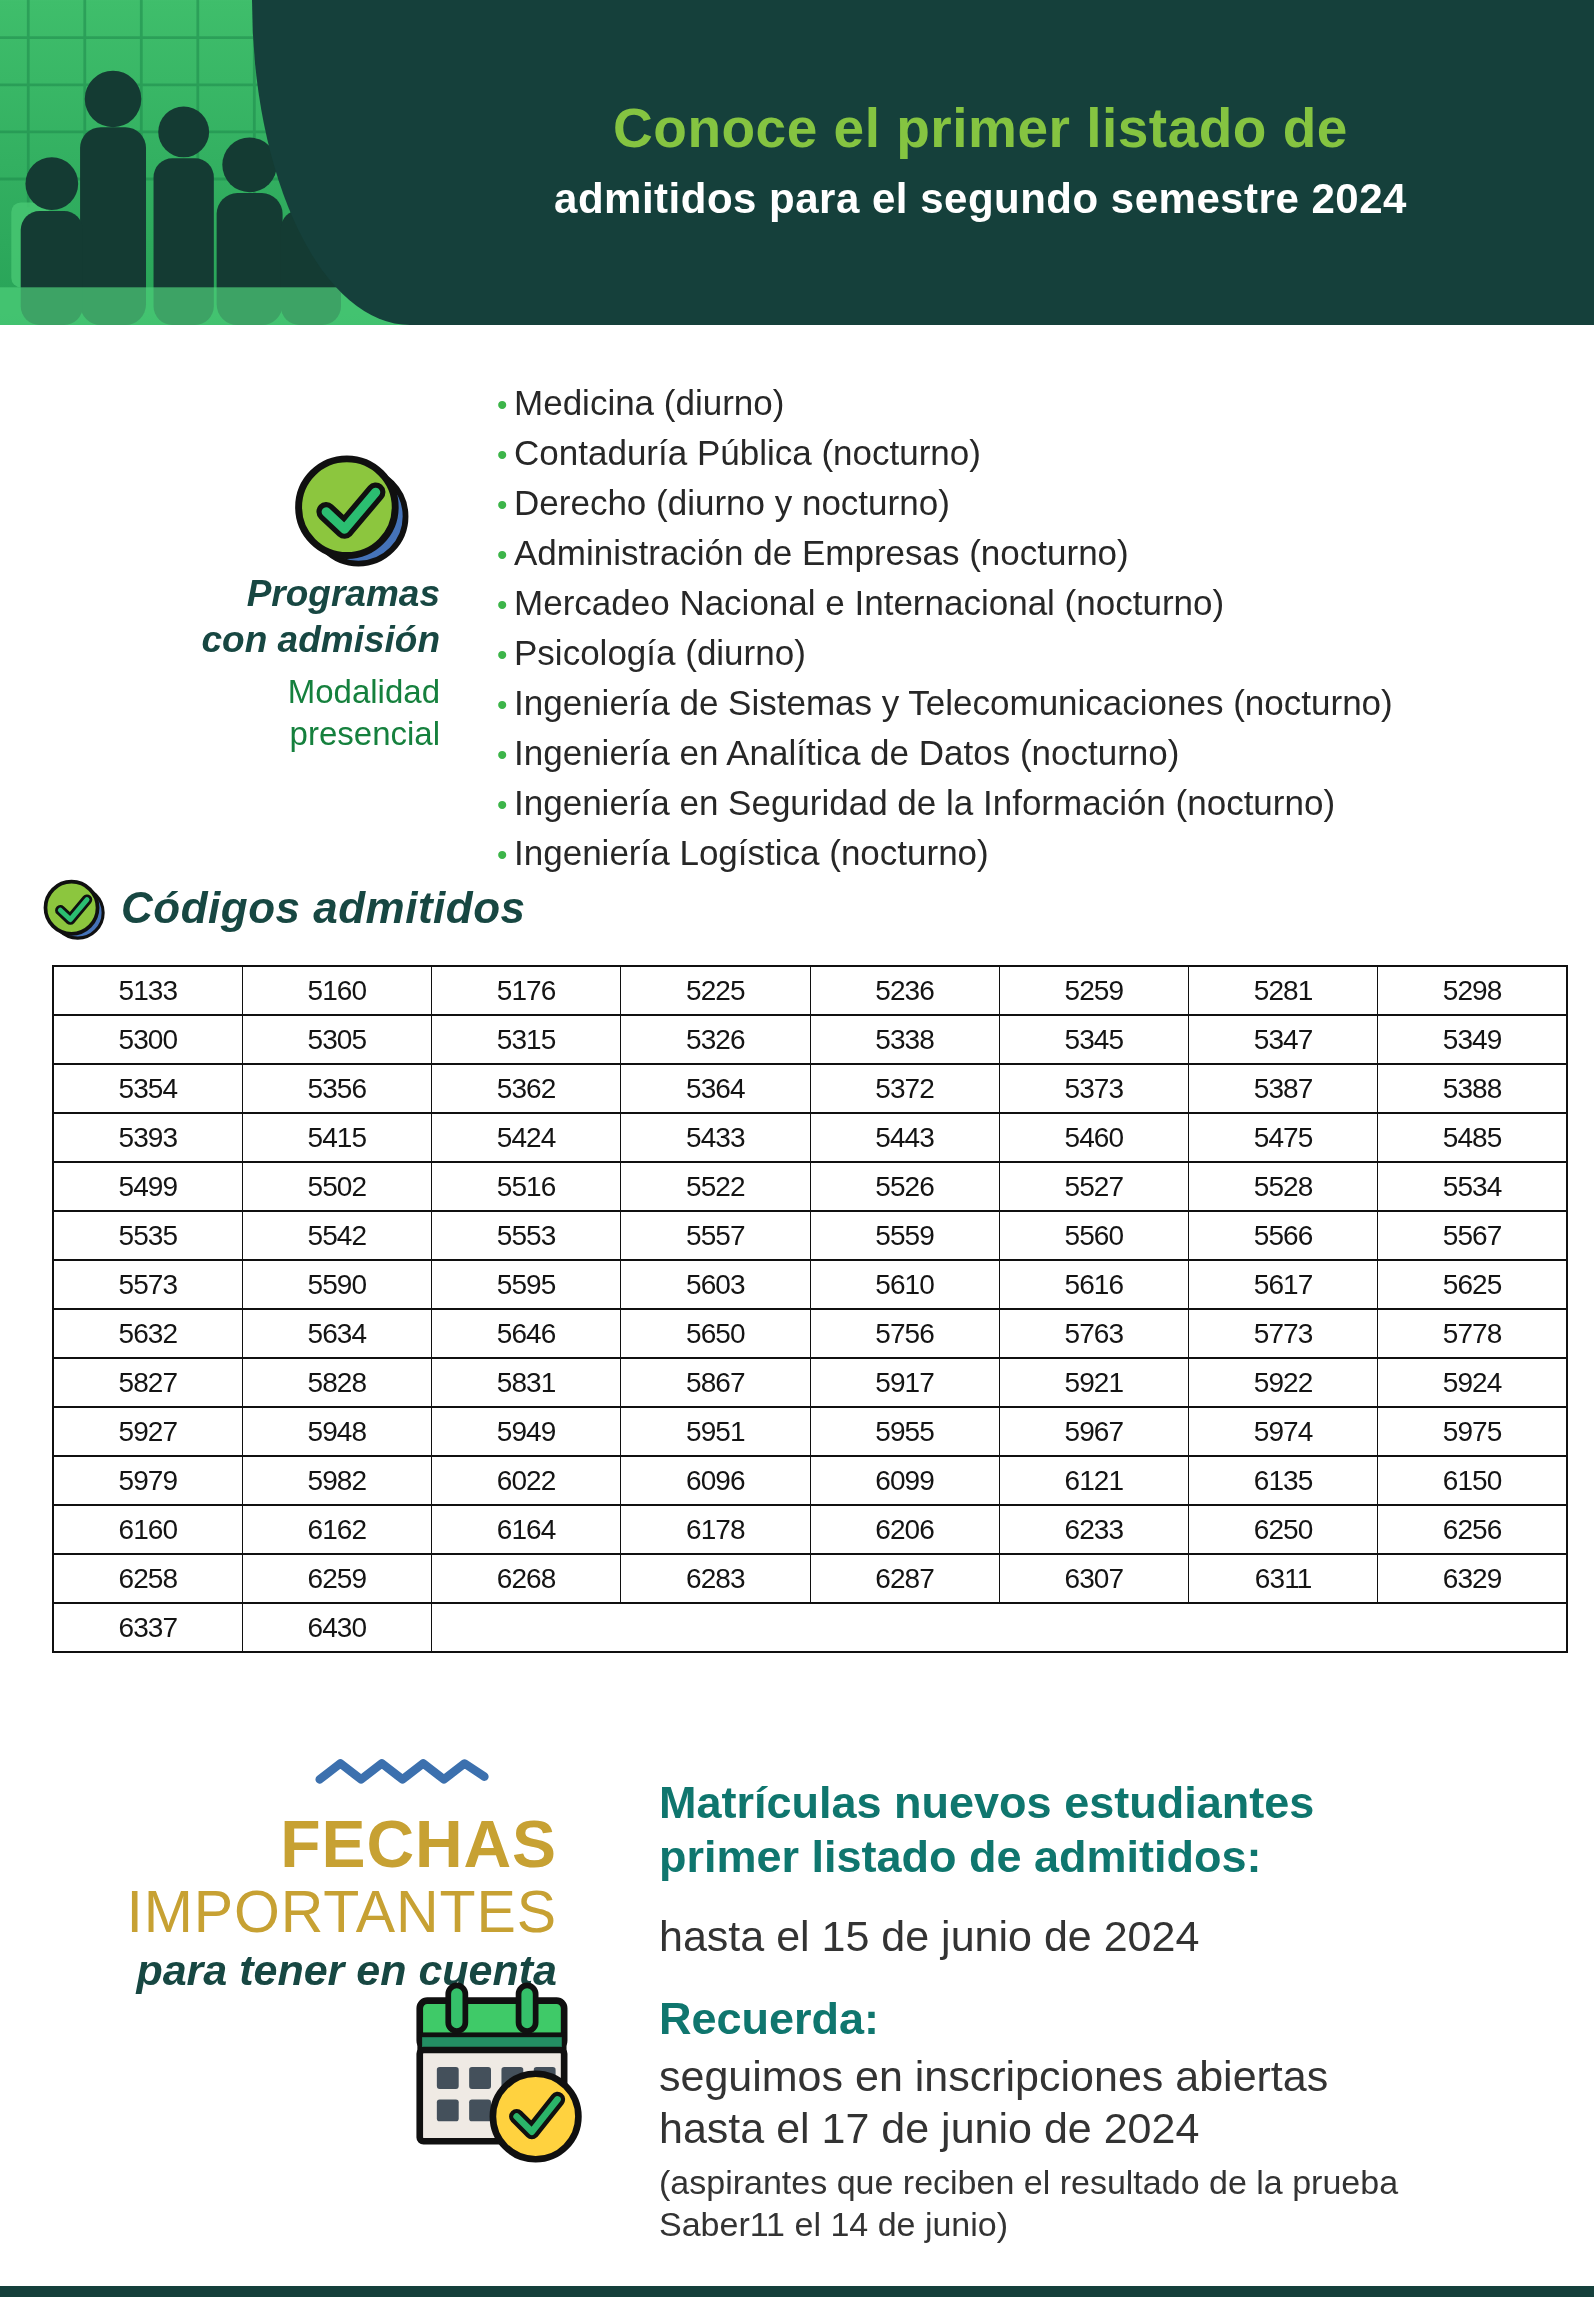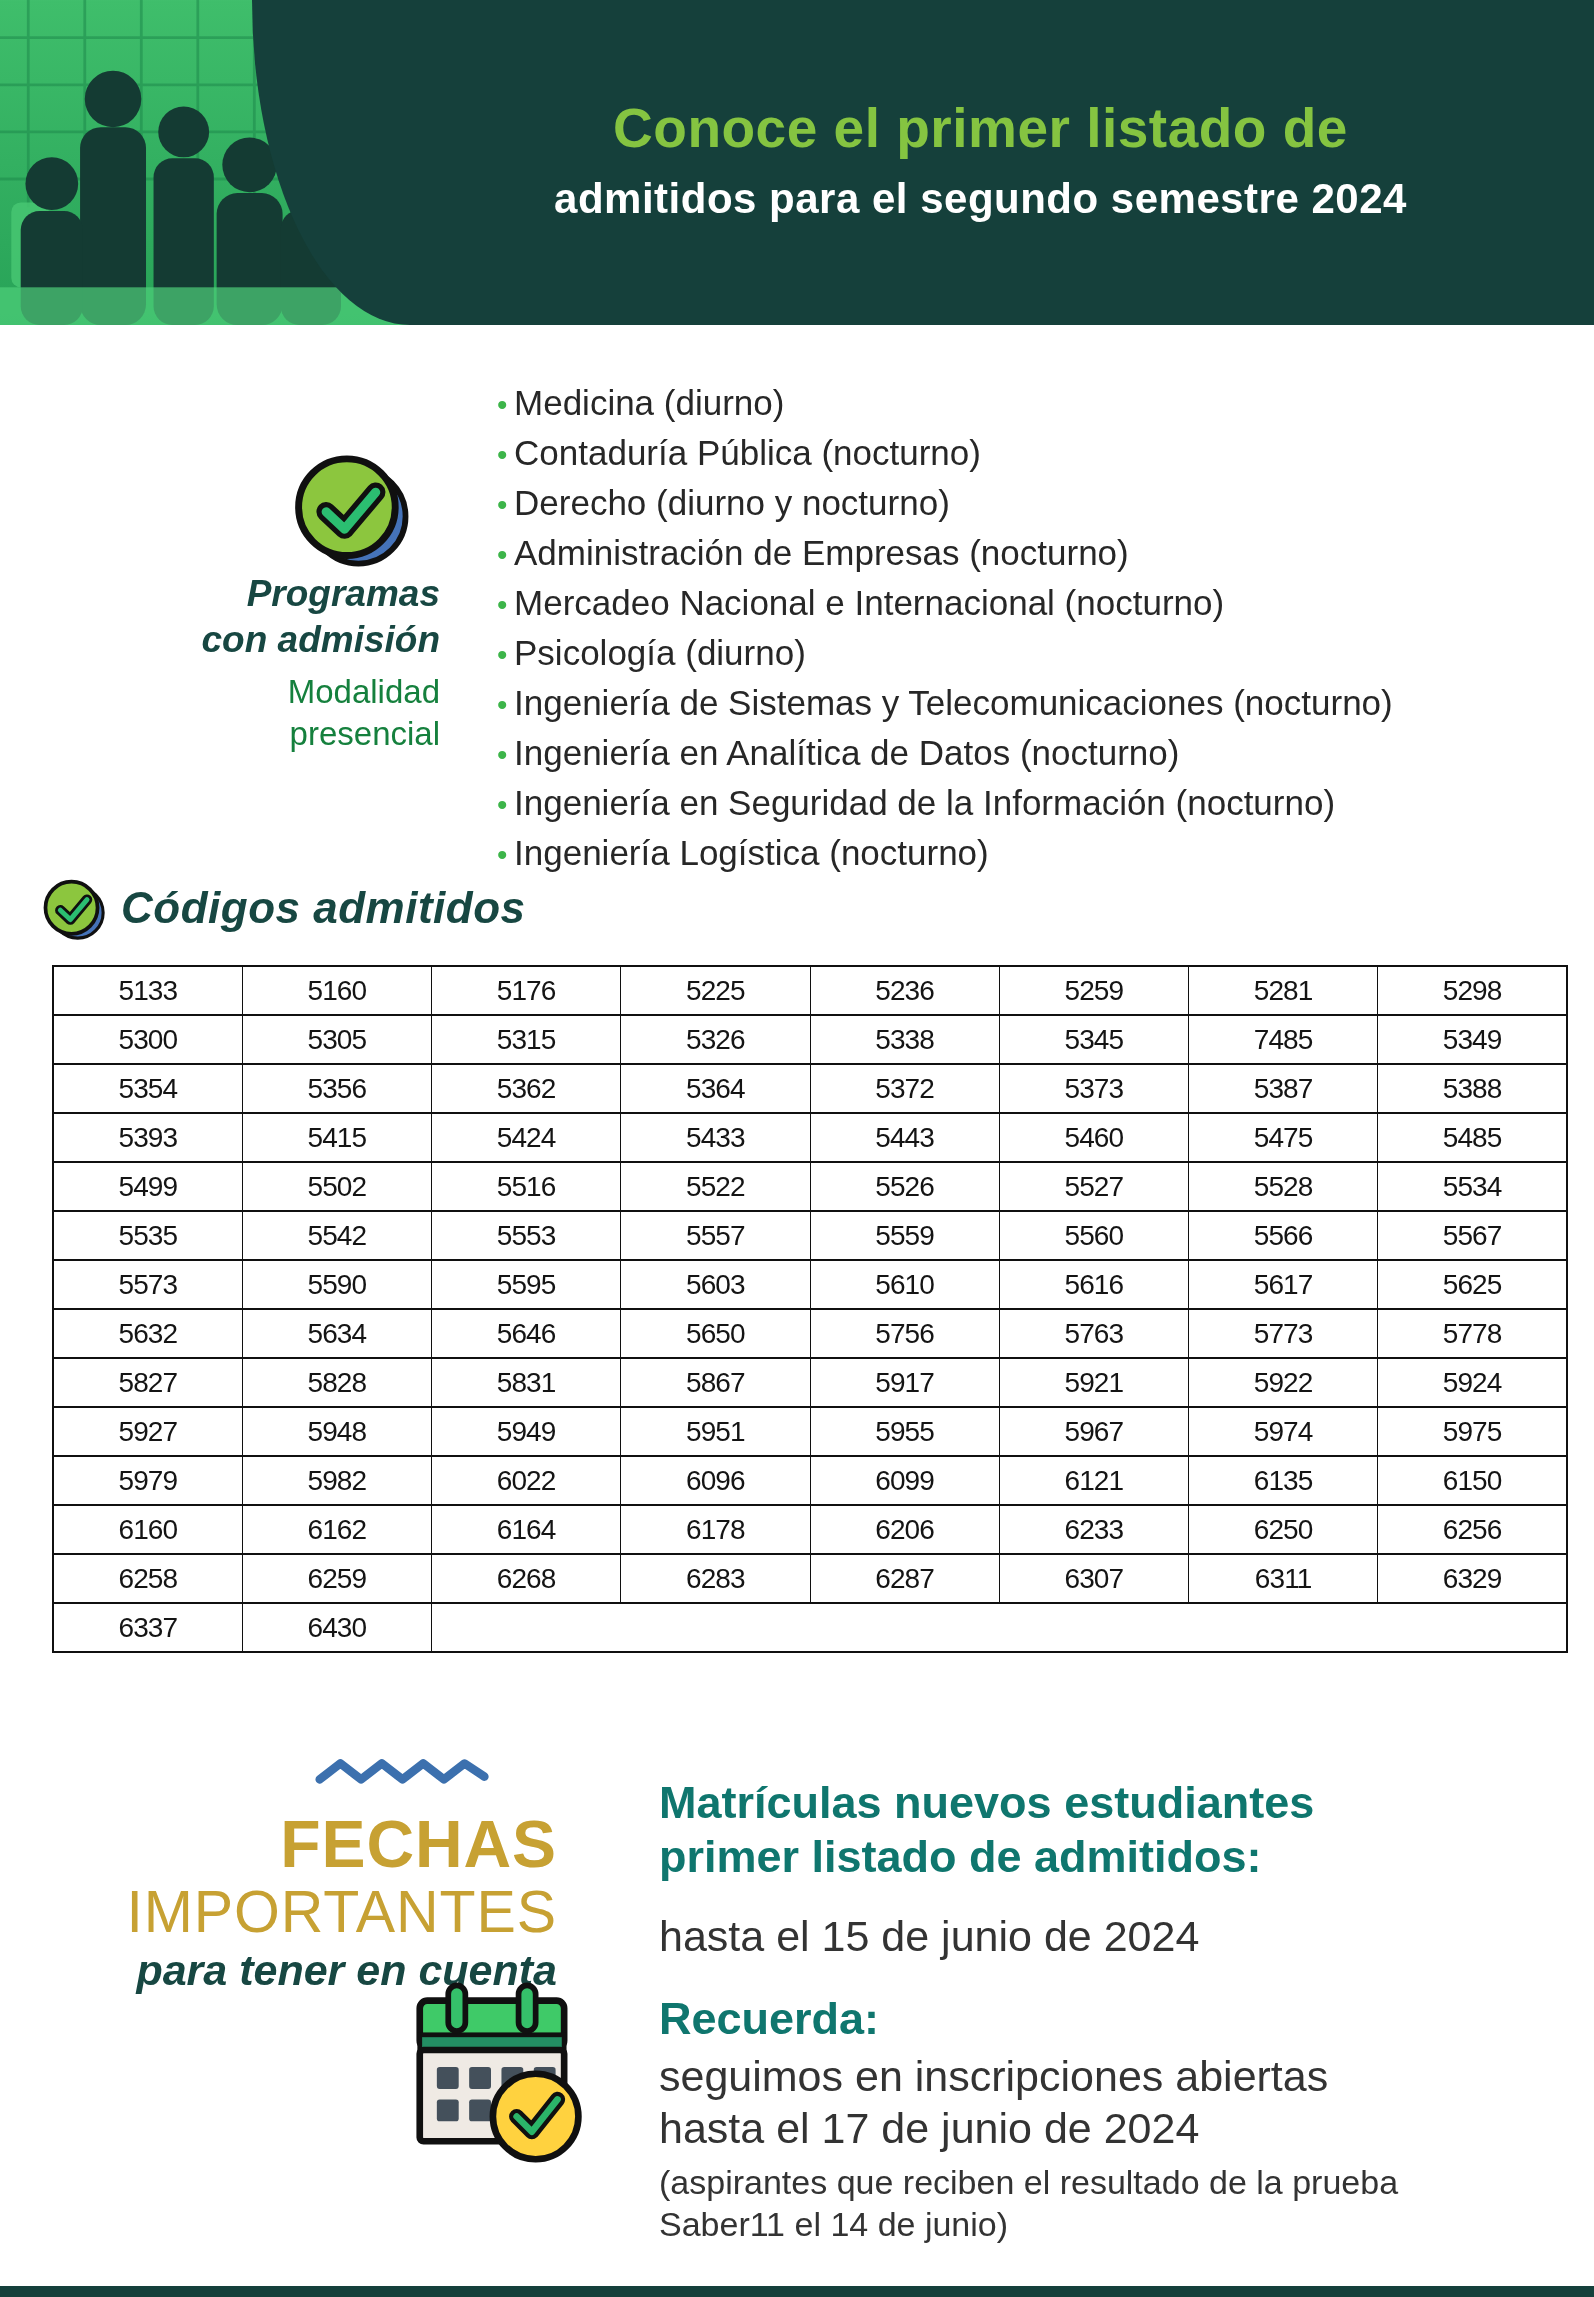--- a/index.html
+++ b/index.html
@@ -162,21 +162,21 @@
           <td>5281</td>
           <td>5298</td>
         </tr>
         <tr>
           <td>5300</td>
           <td>5305</td>
           <td>5315</td>
           <td>5326</td>
           <td>5338</td>
           <td>5345</td>
-          <td>7485</td>
+          <td>5347</td>
           <td>5349</td>
         </tr>
         <tr>
           <td>5354</td>
           <td>5356</td>
           <td>5362</td>
           <td>5364</td>
           <td>5372</td>
           <td>5373</td>
           <td>5387</td>

